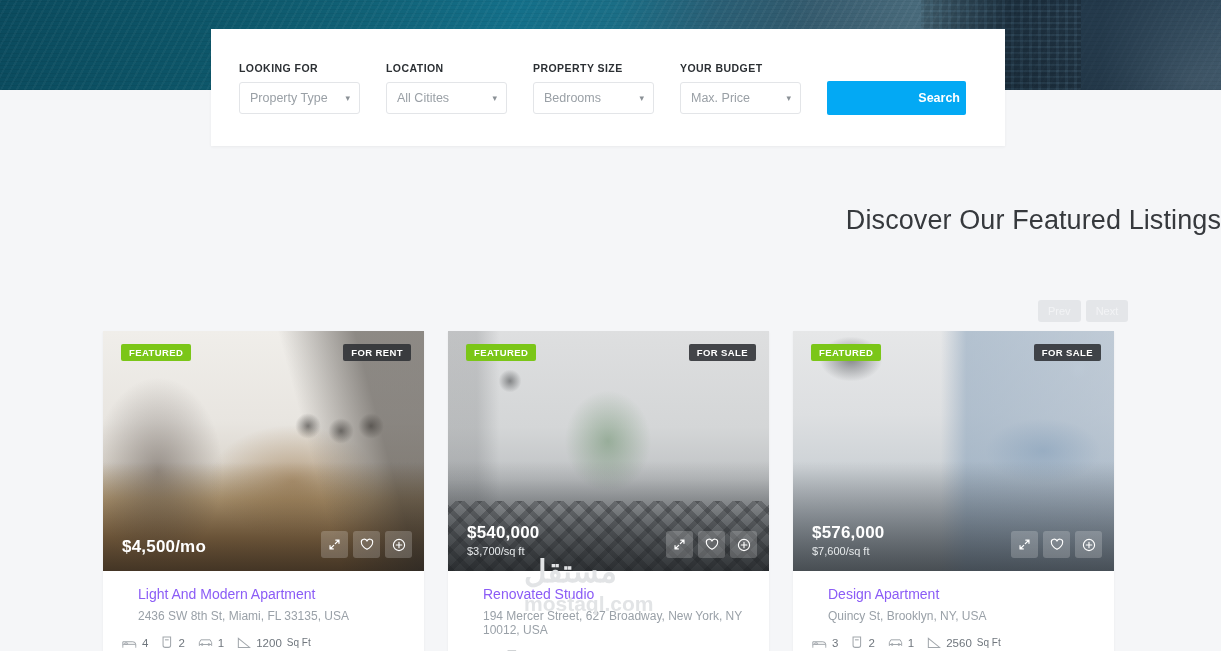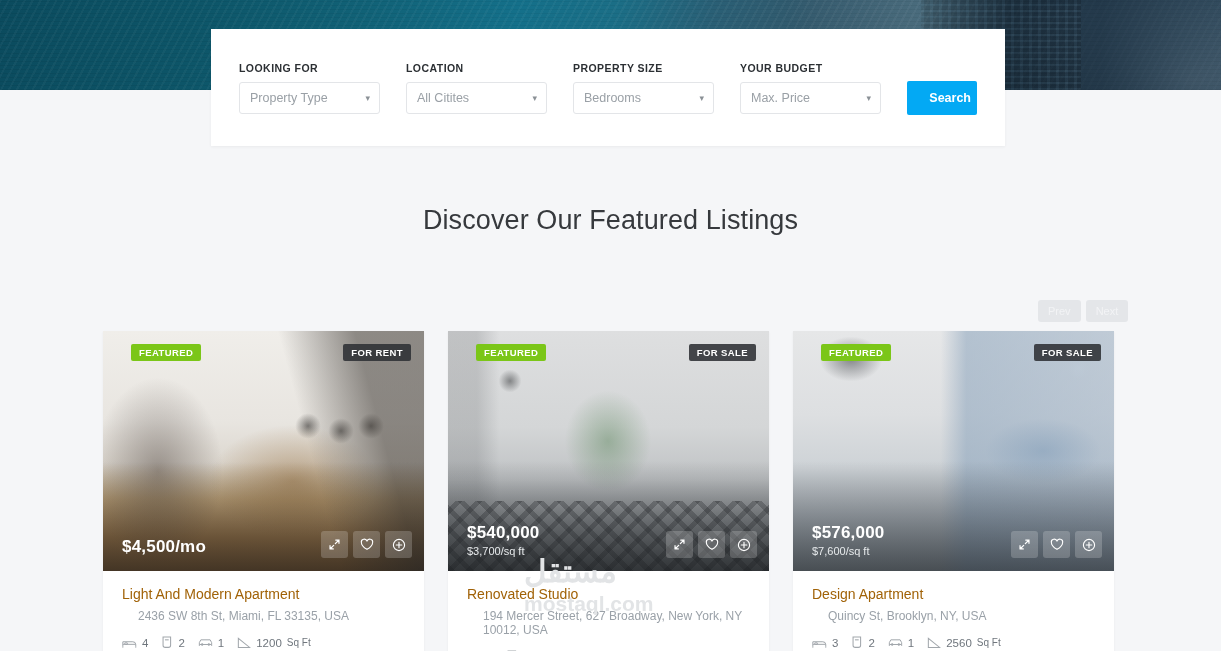--- a/index.html
+++ b/index.html
@@ -78,41 +78,41 @@
     box-shadow: 0 1px 3px rgba(0,0,0,.05);
   }
   .search-inner { display: flex; padding: 33px 28px 0 28px; gap: 26px; }
   .field { display: flex; flex-direction: column; }
   .field-label {
     font-size: 10.5px; font-weight: 700; letter-spacing: .45px;
     color: #2b2f33; margin-bottom: 8px; text-transform: uppercase;
   }
   .select-box {
     position: relative;
-    width: 141px; height: 32px;
+    width: 121px; height: 32px;
     border: 1px solid #e3e5e8; border-radius: 3px;
     background: #fff;
     display: flex; align-items: center;
     padding: 0 10px;
     font-size: 12.5px; color: #9aa0a6;
     cursor: pointer;
   }
   .select-arrows {
     position: absolute; right: 9px; top: 50%; transform: translateY(-50%);
     font-size: 9px; color: #8b9196; line-height: 1;
   }
   .search-btn {
     width: 139px; height: 34px; margin-top: 18.5px;
     background: #03a9f4; border: none; border-radius: 2px;
     color: #fff; font-size: 12.5px; font-weight: 700;
     cursor: pointer; font-family: inherit; text-align: right;
   }
 
   
-  .section-head { position: absolute; top: 205px; left: 0; width: 1221px; text-align: center; }
+  .section-head { position: absolute; top: 205px; left: 0; width: 1221px; text-align: right; }
   .section-title {
     font-size: 27px; font-weight: 400; color: #36393d;
     margin: 0 0 9px 0; letter-spacing: .1px;
   }
   .section-sub { font-size: 13px; color: #9299a0; margin: 0; }
 
   
   .pager { position: absolute; top: 300px; left: 1038px; display: flex; gap: 5px; }
   .pager-btn {
     background: #e4e6e9; color: #f2f3f5;
@@ -174,21 +174,21 @@
       radial-gradient(ellipse 80px 45px at 250px 120px, rgba(120,150,180,.55), rgba(120,150,180,0) 72%),
       radial-gradient(circle 12px at 285px 38px, rgba(230,232,234,.9), rgba(230,232,234,0) 85%),
       radial-gradient(ellipse 42px 30px at 58px 28px, rgba(55,58,62,.55), rgba(55,58,62,0) 75%);
   }
   .photo-shade {
     position: absolute; left:0; right:0; bottom:0; height: 110px;
     background: linear-gradient(180deg, rgba(25,28,32,0) 0%, rgba(25,28,32,.35) 55%, rgba(22,25,28,.62) 100%);
   }
 
   .badge-featured {
-    position: absolute; top: 13px; left: 28px;
+    position: absolute; top: 13px; left: 18px;
     background: #7bc618; color: #fff;
     font-size: 9.5px; font-weight: 700; letter-spacing: .4px;
     padding: 3px 8px; border-radius: 2px;
   }
   .badge-status {
     position: absolute; top: 13px; right: 13px;
     background: rgba(45,48,52,.88); color: #fff;
     font-size: 9.5px; font-weight: 700; letter-spacing: .4px;
     padding: 3px 8px; border-radius: 2px;
   }
@@ -199,21 +199,21 @@
   .media-actions { position: absolute; right: 12px; bottom: 13px; display: flex; gap: 5px; }
   .act {
     width: 27px; height: 27px; border-radius: 3px;
     background: rgba(255,255,255,.20);
     display: flex; align-items: center; justify-content: center;
     cursor: pointer;
   }
   .act svg { display: block; }
 
   .card-body { padding: 15px 19px 14px 19px; }
-  .card-title { font-size: 14px; color: #a16207; margin: 0 0 7px 0; font-weight: 400; }
+  .card-title { font-size: 14px; color: #8b5cf6; margin: 0 0 7px 16px; font-weight: 400; }
   .card-addr { font-size: 12px; color: #9aa1a8; margin: 0 0 13px 16px; }
   .card-specs { display: flex; align-items: center; gap: 13px; font-size: 11.5px; color: #6f767d; }
   .spec { display: flex; align-items: center; gap: 5px; }
   .spec svg { display: block; opacity: .72; }
   .sqft-unit { font-size: 10px; }
 
   
   .watermark {
     position: absolute; left: 524px; top: 556px;
     width: 180px; text-align: left;

